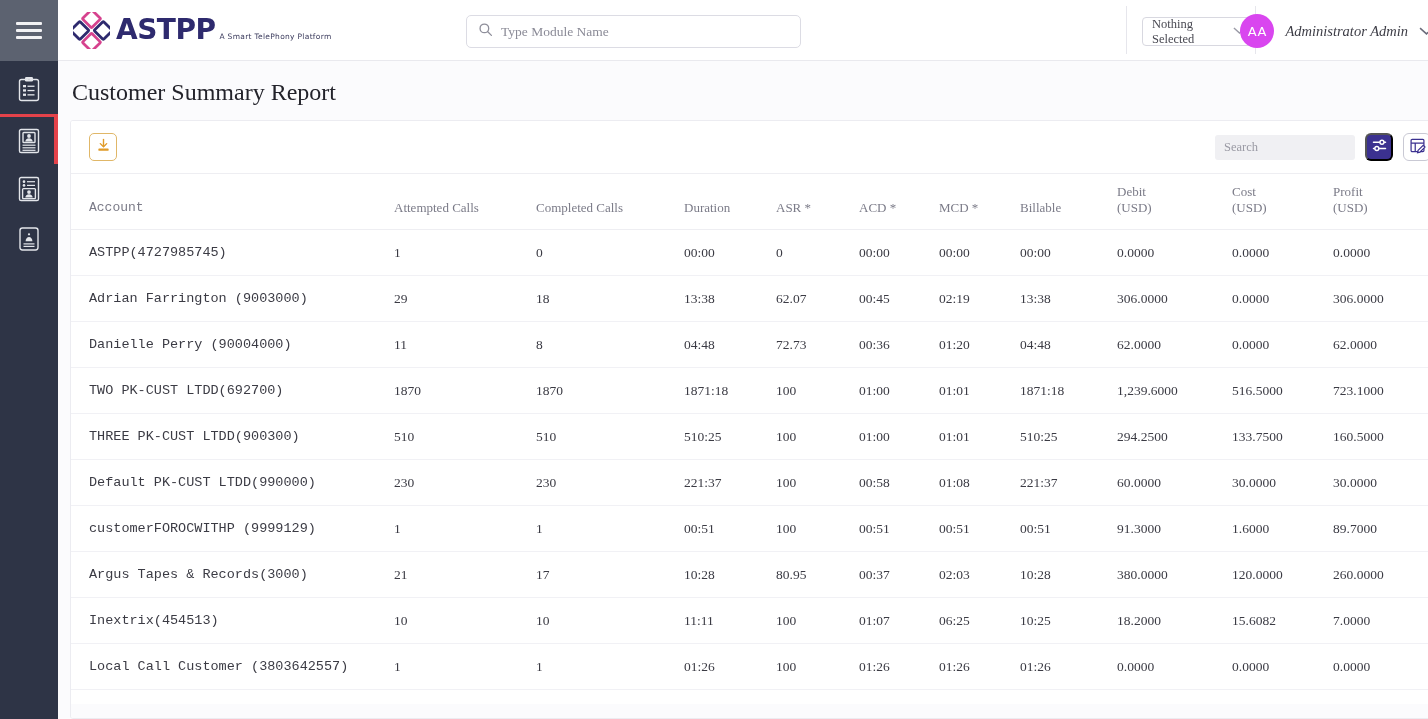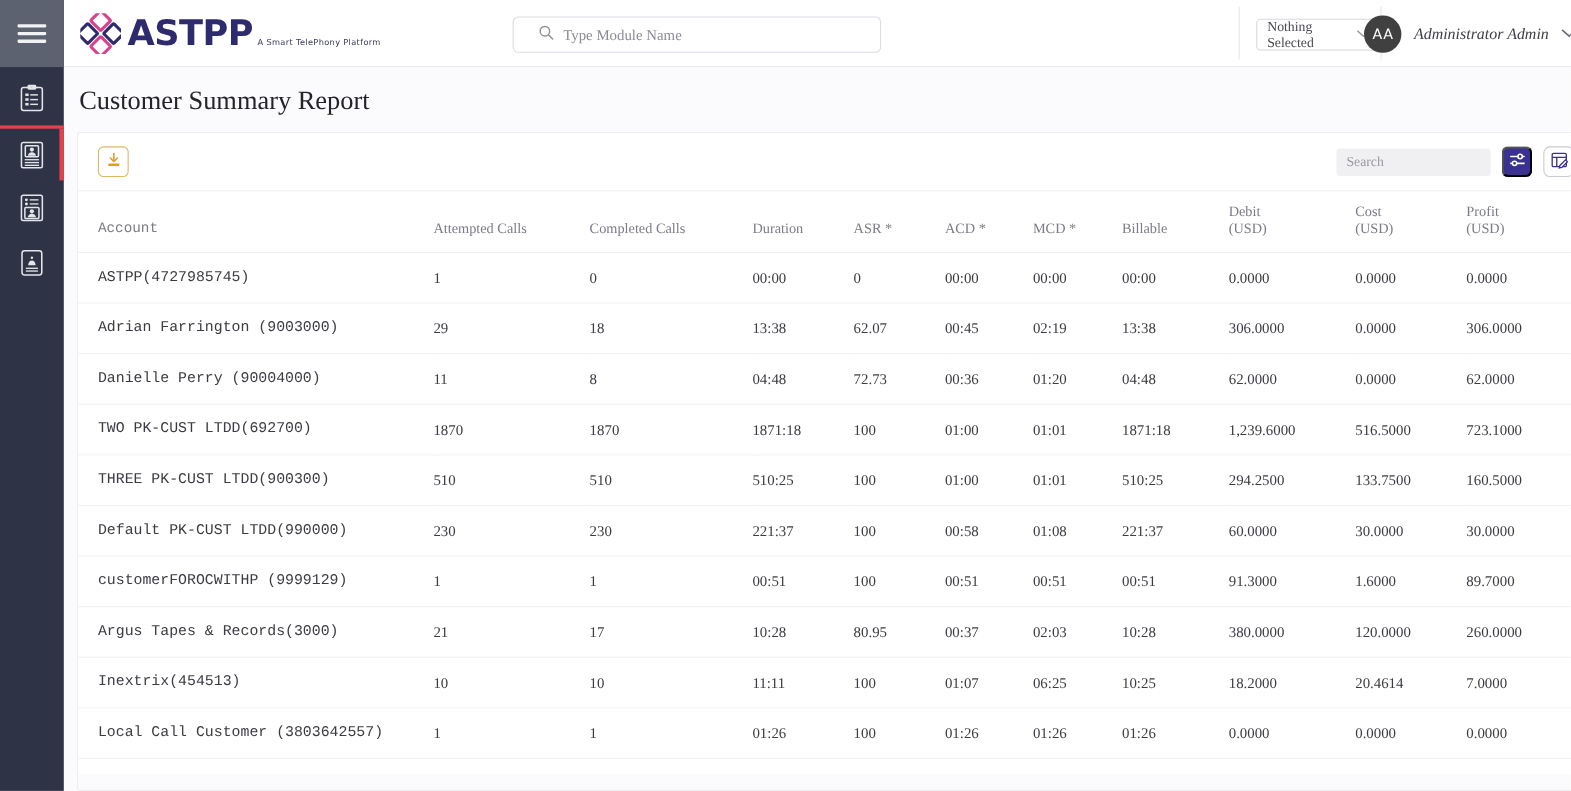--- a/index.html
+++ b/index.html
@@ -41,33 +41,33 @@
   .topbar {
     height: 61px; flex: 0 0 61px; background: #ffffff;
     border-bottom: 1px solid #e9e9ee;
     display: flex; align-items: center; position: relative;
   }
   .brand { display: flex; align-items: center; padding-left: 15px; width: 345px; }
   .logo-mark { width: 37px; height: 37px; flex: 0 0 37px; }
   .brand-text { margin-left: 6px; }
   .brand-title {
     font-family: "DejaVu Sans", sans-serif;
-    font-size: 32px; font-weight: bold; letter-spacing: -0.5px;
+    font-size: 28px; font-weight: bold; letter-spacing: -0.5px;
     color: #2e2a6e; line-height: 1;
   }
   .brand-sub {
     font-family: "DejaVu Sans", sans-serif;
     font-size: 7.5px; color: #3a3a5c; letter-spacing: 0.3px; margin-top: 3px;
   }
 
   .module-search {
     position: absolute; left: 408px; top: 15px;
     width: 335px; height: 33px;
     border: 1px solid #dcdce4; border-radius: 5px; background: #fff;
-    display: flex; align-items: center; padding: 0 22px;
+    display: flex; align-items: center; padding: 0 11px;
   }
   .module-search .mag { margin-right: 8px; flex: 0 0 auto; }
   .module-search input {
     border: 0; outline: none; flex: 1; font-size: 13.5px;
     font-family: "Liberation Serif", serif; color: #42424a; background: transparent;
   }
   .module-search input::placeholder { color: #8b8b97; }
 
   .divider-v { position: absolute; top: 6px; bottom: 6px; width: 1px; background: #e6e6ec; }
 
@@ -75,21 +75,21 @@
     position: absolute; right: 186px; top: 17px;
     width: 114px; height: 29px; border: 1px solid #d8d8e0; border-radius: 4px;
     background: #fff; display: flex; align-items: center; justify-content: space-between;
     padding: 0 9px; font-size: 12.5px; color: #494952;
   }
   .user-box {
     position: absolute; right: 8px; top: 12px;
     display: flex; align-items: center; gap: 11px; height: 38px;
   }
   .avatar {
-    width: 34px; height: 34px; border-radius: 50%; background: #404040;
+    width: 34px; height: 34px; border-radius: 50%; background: #d946ef;
     color: #fff; font-family: "DejaVu Sans", sans-serif; font-size: 13px;
     display: flex; align-items: center; justify-content: center; letter-spacing: 0.5px;
   }
   .user-name { font-size: 14.5px; color: #3d3d46; font-style: italic; }
   .chev { display: inline-block; }
 
   
   .page-title-bar { padding: 18px 0 14px 14px; background: #fbfbfd; }
   .page-title { font-size: 24px; color: #23232b; font-weight: normal; }
 
@@ -457,21 +457,21 @@
               <tr>
                 <td>Inextrix(454513)</td>
                 <td>10</td>
                 <td>10</td>
                 <td>11:11</td>
                 <td>100</td>
                 <td>01:07</td>
                 <td>06:25</td>
                 <td>10:25</td>
                 <td>18.2000</td>
-                <td>20.4614</td>
+                <td>15.6082</td>
                 <td>7.0000</td>
               </tr>
               <tr>
                 <td>Local Call Customer (3803642557)</td>
                 <td>1</td>
                 <td>1</td>
                 <td>01:26</td>
                 <td>100</td>
                 <td>01:26</td>
                 <td>01:26</td>

